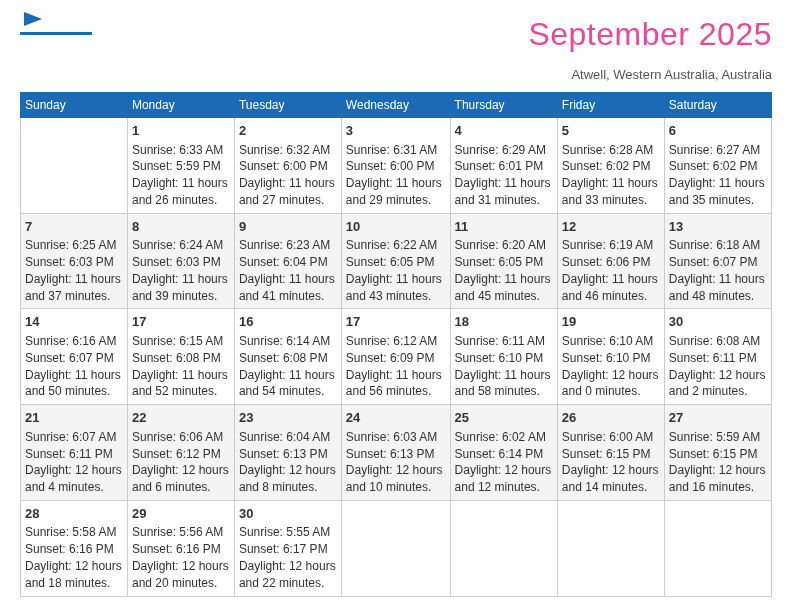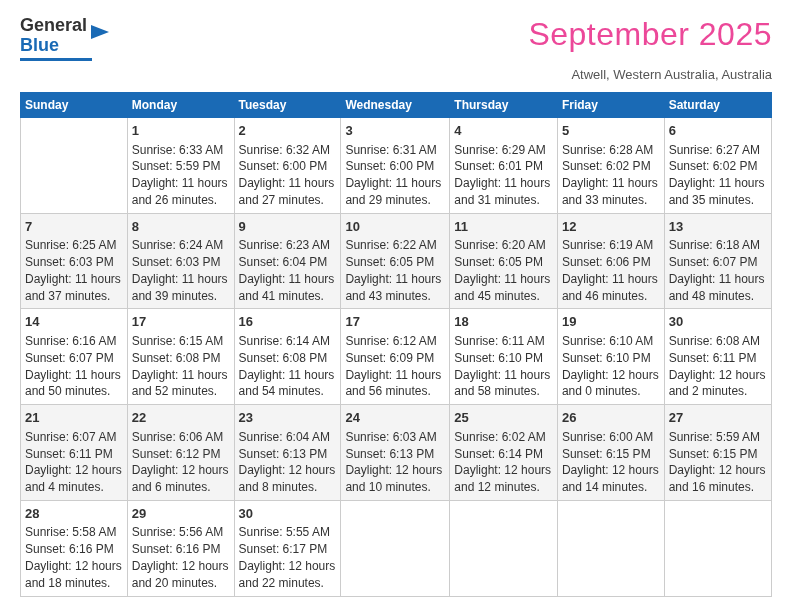--- a/index.html
+++ b/index.html
@@ -61,21 +61,21 @@
       border-collapse: collapse;
       flex: 1;
       font-size: 10px;
     }
     .calendar-table thead tr th {
       background: #1a6ab5;
       color: #fff;
       padding: 5px 4px;
       text-align: left;
       font-size: 12px;
-      font-weight: 700;
+      font-weight: 400;
       border: 1px solid #1a6ab5;
     }
     .calendar-table tbody tr td {
       border: 1px solid #ccc;
       vertical-align: top;
       padding: 4px 4px;
       width: 113px;
       min-height: 70px;
       color: #333;
       font-size: 9.5px;
@@ -101,24 +101,20 @@
     }
     .empty { background: #fff !important; }
   </style>
 </head>
 <body>
 
 <div class="page">
   <div class="header">
     <div class="logo">
       <div style="display:flex; align-items:center;">
-        <span class="logo-text">
-          <span class="general">General</span><br>
-          <span class="blue">Blue</span>
-        </span>
         <svg width="22" height="22" viewBox="0 0 22 22" style="margin-left:2px; margin-top:-8px;">
           <polygon points="2,4 20,11 2,18" fill="#1a6ab5"></polygon>
         </svg>
       </div>
       <div class="logo-line"></div>
     </div>
     <div class="title-block">
       <div class="month-title">September 2025</div>
       <div class="location">Atwell, Western Australia, Australia</div>
     </div>

